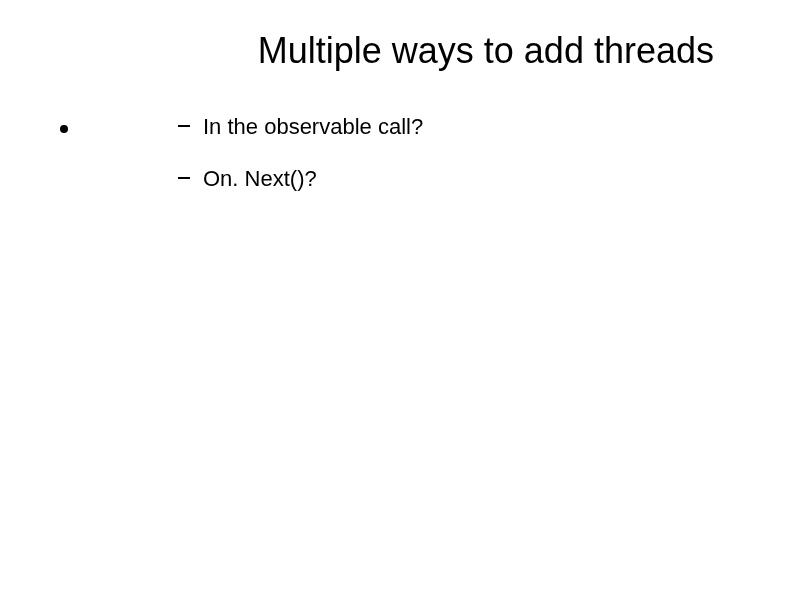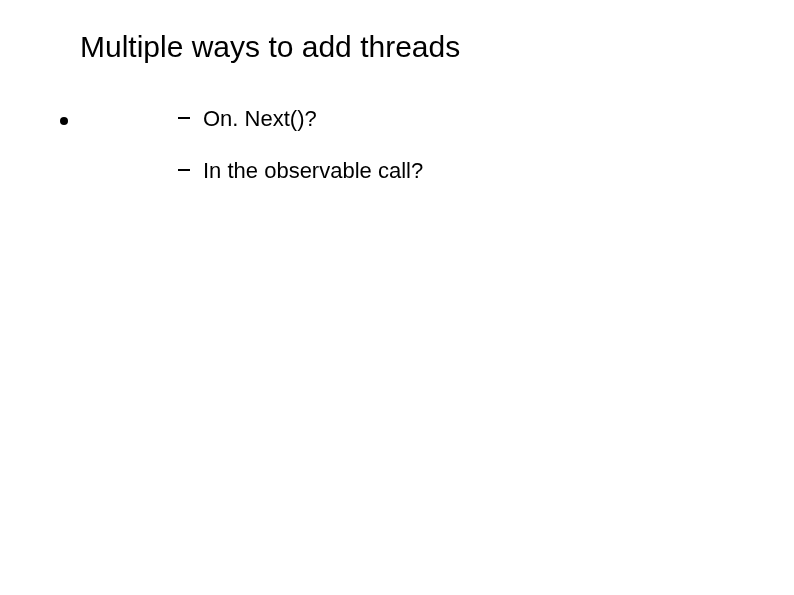--- a/index.html
+++ b/index.html
@@ -11,23 +11,23 @@
     font-family: Arial, Helvetica, sans-serif;
     color: #000000;
   }
   .slide {
     width: 794px;
     height: 595px;
     box-sizing: border-box;
     padding: 30px 40px 40px 40px;
   }
   .title {
-    font-size: 30px;
+    font-size: 36px;
     font-weight: normal;
-    text-align: left;
+    text-align: right;
     margin: 0 0 40px 0;
     padding-left: 40px;
     padding-right: 40px;
   }
   ul.level1 {
     list-style: none;
     margin: 0;
     padding: 0 0 0 20px;
   }
   ul.level1 > li {
@@ -72,21 +72,21 @@
 </head>
 <body>
 
 <div class="slide">
   <h1 class="title">Multiple ways to add threads</h1>
 
   <ul class="level1">
     <li>
       <ul class="level2">
         <li>
-          <span>On. Next()?</span>
+          <span>In the observable call?</span>
         </li>
         <li>
-          <span>In the observable call?</span>
+          <span>On. Next()?</span>
         </li>
       </ul>
     </li>
   </ul>
 </div>
 
 </body></html>

